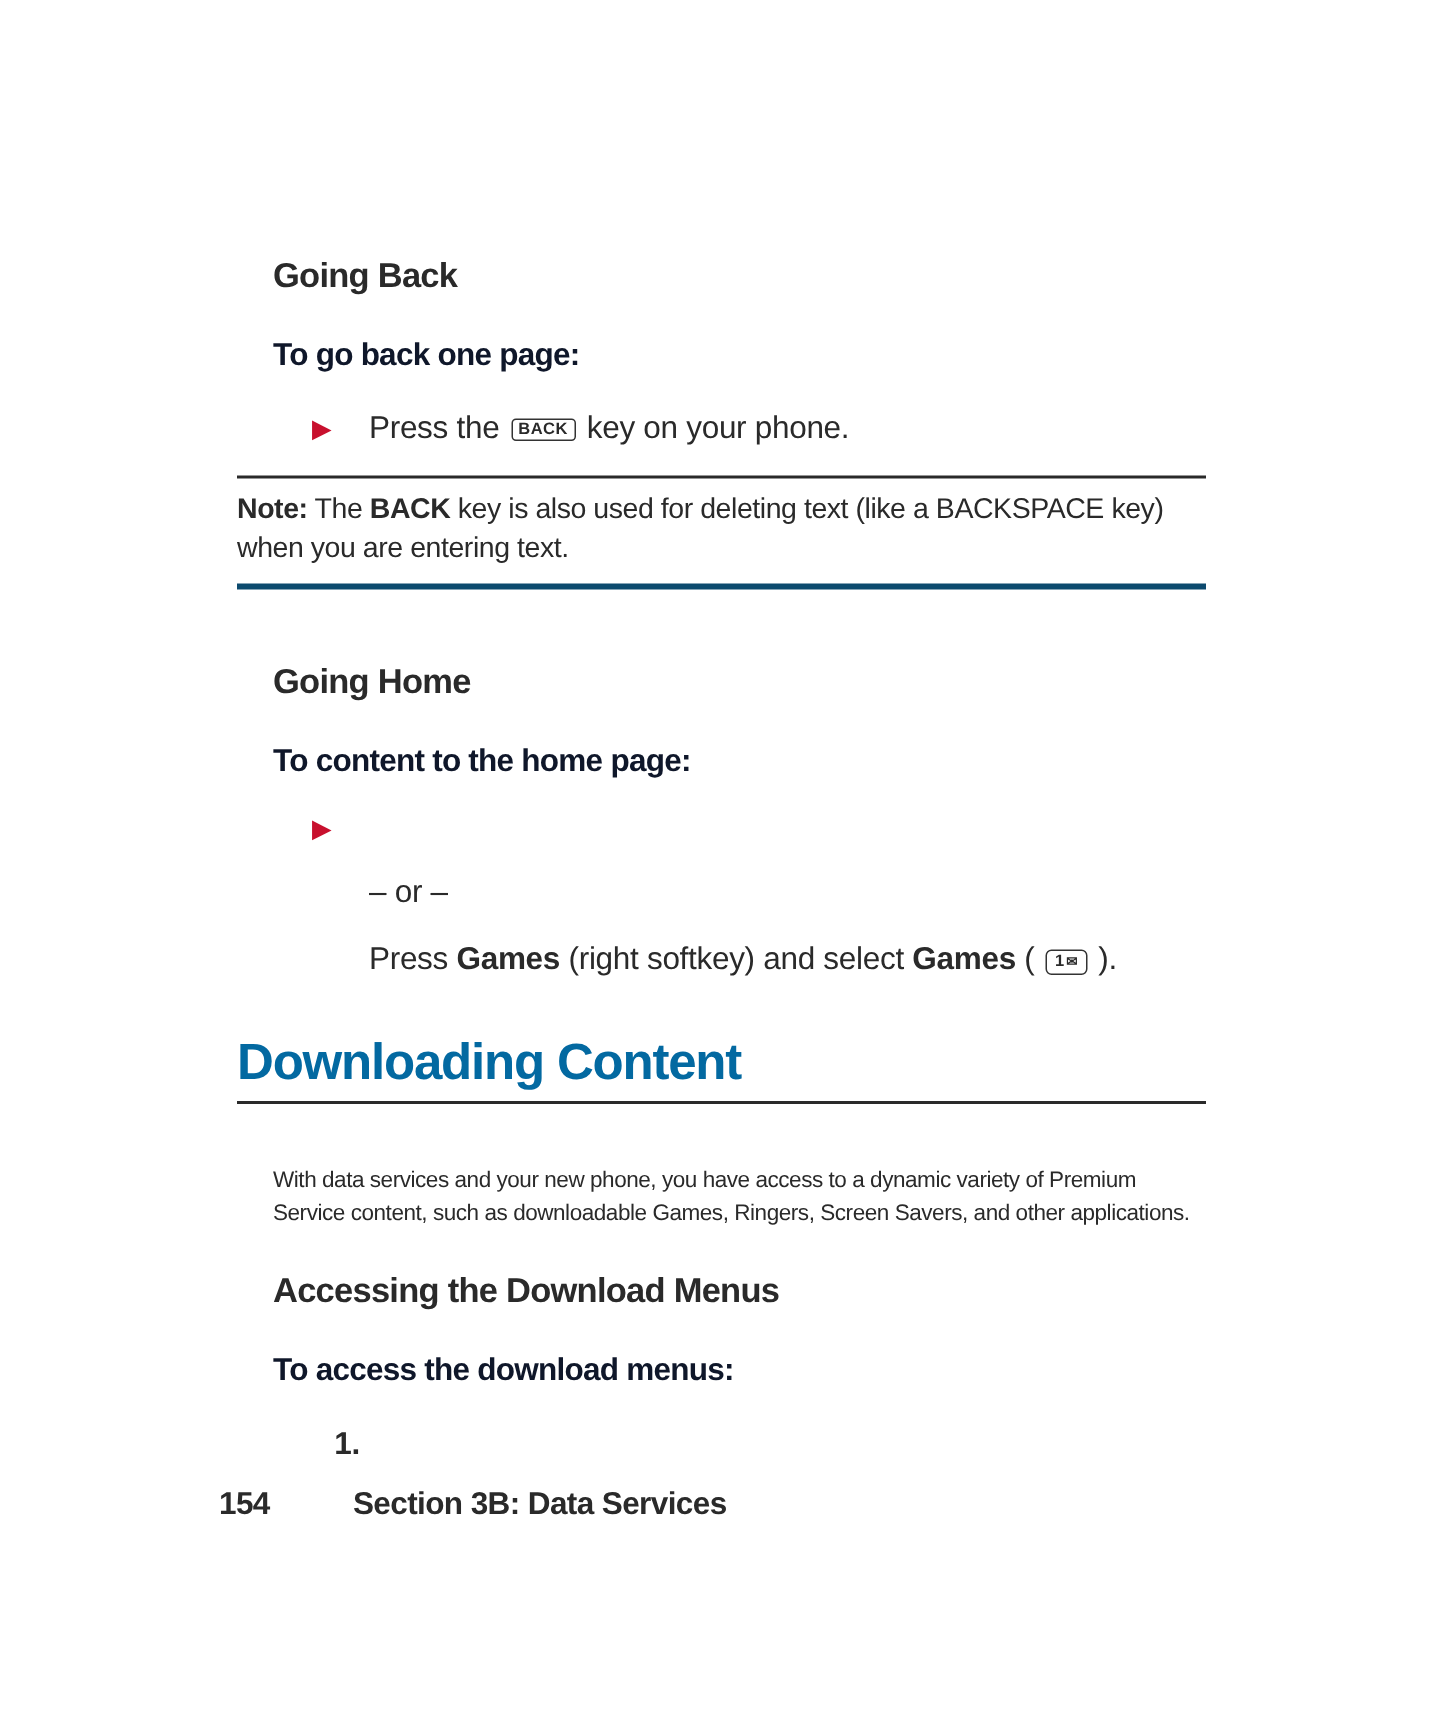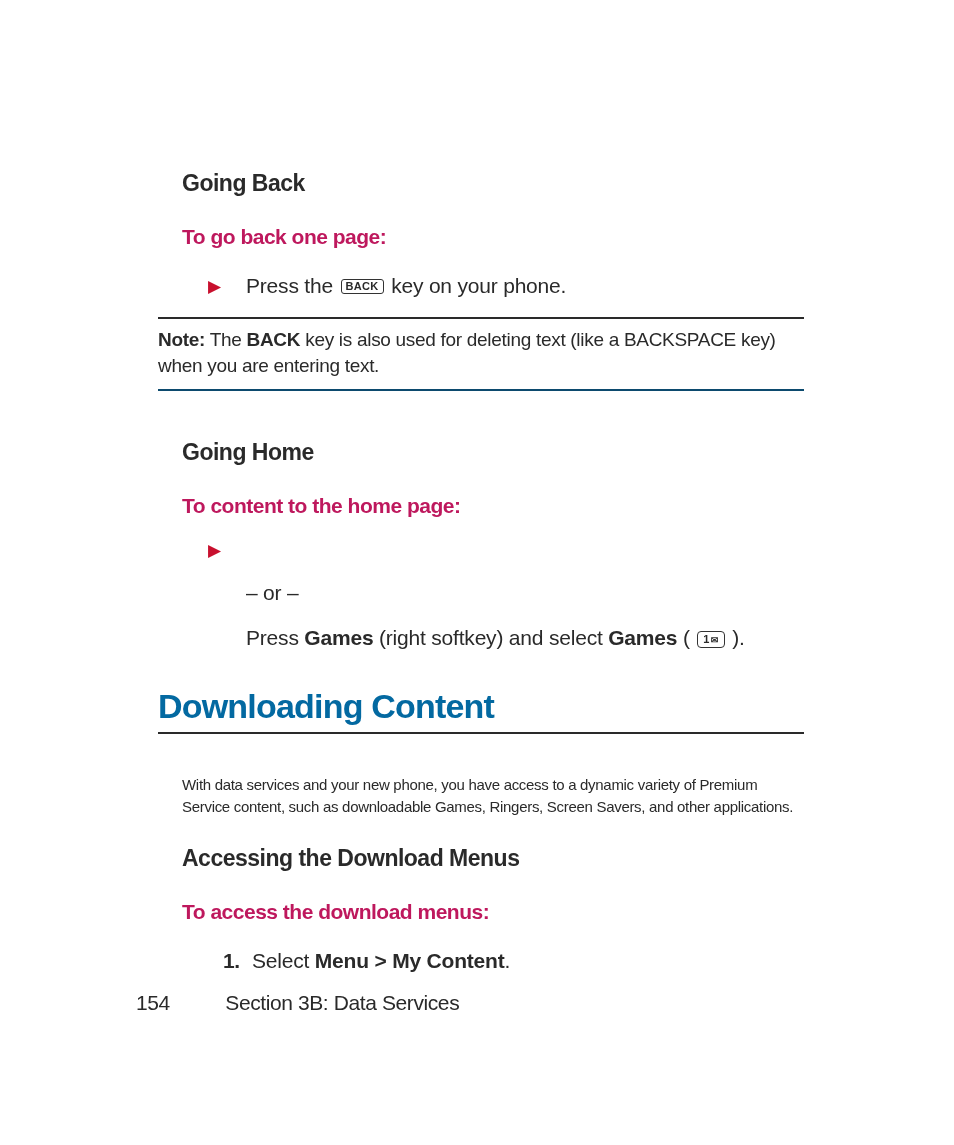--- a/index.html
+++ b/index.html
@@ -16,21 +16,21 @@
     .h3 {
       font-size: 23px;
       font-weight: 700;
       margin-left: 24px;
       margin-bottom: 28px;
       letter-spacing: -0.5px;
     }
     .subhead {
       font-size: 21px;
       font-weight: 700;
-      color: #be185d;
+      color: #0f172a;
       margin-left: 24px;
       margin-bottom: 22px;
       letter-spacing: -0.5px;
     }
     .bullet-row {
       display: flex;
       align-items: baseline;
       margin-left: 50px;
       margin-bottom: 14px;
       font-size: 21px;
@@ -78,21 +78,21 @@
       font-weight: 700;
       padding: 2px 5px;
       letter-spacing: 0.3px;
       position: relative;
       top: -2px;
       line-height: 1;
       margin: 0 2px;
     }
     .note-box {
       border-top: 2px solid #2a2a2a;
-      border-bottom: 2px solid #0c4a6e;
+      border-bottom: 4px solid #0c4a6e;
       padding: 8px 0 10px 0;
       margin: 16px 0 48px 0;
       font-size: 19px;
       line-height: 1.35;
       letter-spacing: -0.3px;
     }
     .note-box .nlabel { font-weight: 700; }
     .note-box .nbold { font-weight: 700; }
     .h1 {
       font-size: 34px;
@@ -111,23 +111,23 @@
       font-size: 15px;
       line-height: 1.42;
       margin-left: 24px;
       margin-bottom: 28px;
       letter-spacing: -0.3px;
     }
     .b { font-weight: 700; }
     .footer {
       position: absolute;
       bottom: 130px;
-      left: 136px;
+      left: 146px;
       font-size: 21px;
-      font-weight: 400;
+      font-weight: 700;
       letter-spacing: -0.4px;
     }
     .footer .pnum { margin-right: 50px; }
     .sec2 { margin-top: 10px; }
     .envicon { font-size: 9px; margin-left: 1px; }
   </style>
 </head>
 <body>
 
 <div class="h3">Going Back</div>
@@ -157,21 +157,18 @@
   </div>
 </div>
 
 <div class="h1">Downloading Content</div>
 <hr class="h1-rule">
 <div class="para">With data services and your new phone, you have access to a dynamic variety of Premium Service content, such as downloadable Games, Ringers, Screen Savers, and other applications.</div>
 <div class="h3">Accessing the Download Menus</div>
 <div class="subhead">To access the download menus:</div>
 <div class="bullet-row">
   <span class="marker-num">1.</span>
-  <span>
-    <span>Select </span><span class="b">Menu &gt; My Content</span><span>.</span>
-  </span>
 </div>
 
 <div class="footer">
   <span class="pnum">154</span>
   <span>Section 3B: Data Services</span>
 </div>
 
 </body></html>

